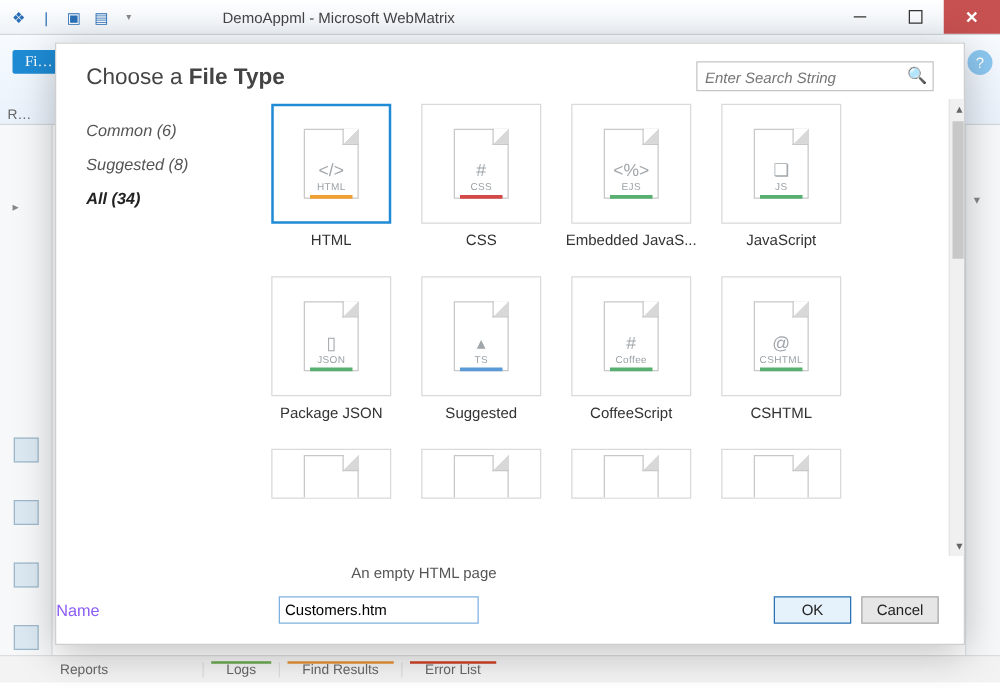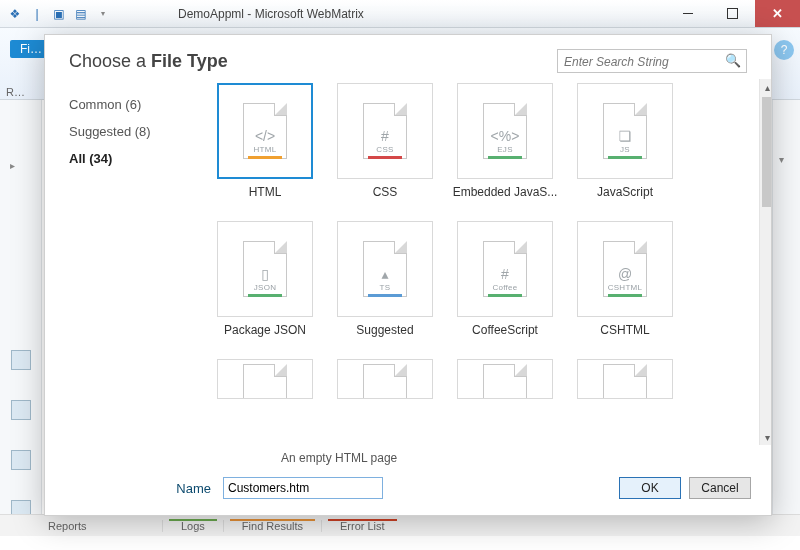--- a/index.html
+++ b/index.html
@@ -10,55 +10,55 @@
   .titlebar .qat { display:flex; gap:4px; padding:0 6px; }
   .titlebar .qat-btn { width:18px; height:18px; display:flex; align-items:center; justify-content:center; color:#2a6fb5; font-size:12px;}
   .titlebar .title { flex:1; text-align:left; padding-left:60px; color:#444;}
   .winbtns { display:flex; height:100%; }
   .winbtn { width:45px; display:flex; align-items:center; justify-content:center; color:#333; font-size:11px;}
   .winbtn.close { background:#c75050; color:#fff; font-size:13px; font-weight:bold;}
   .winbtn.min::before{content:"";width:10px;border-top:1px solid #333;}
   .winbtn.max::before{content:"";width:9px;height:9px;border:1px solid #333;}
 
   .ribbon-bg { height:72px; background:linear-gradient(#f7fbff,#e9f1fb); border-bottom:1px solid #d0d7de; position:relative;}
-  .ribbon-tab { position:absolute; top:12px; left:10px; background:#1e8bd4; color:#fff; font-size:12px; padding:2px 10px; border-radius:2px;}
+  .ribbon-tab { position:absolute; top:12px; left:10px; background:#1e8bd4; color:#fff; font-size:12px; padding:2px 10px; border-radius:2px;font-family:Liberation Serif, serif;}
   .help-circle{position:absolute; right:6px; top:12px; width:20px;height:20px;border-radius:50%;background:#8cc7f0;color:#fff;display:flex;align-items:center;justify-content:center;font-size:12px;}
 
   .leftstrip{position:absolute;left:0;top:100px;width:42px;bottom:22px;background:#f6f8fa;border-right:1px solid #e0e4e8;display:flex;flex-direction:column;align-items:center;gap:30px;padding-top:60px;}
   .leftstrip .glyph{width:20px;height:20px;border:1px solid #9fb8c9;background:#dce9f3;}
   .gl-green{background:#7fb77e;border-color:#5a9a59;}
   .gl-blue{background:#6fa8dc;border-color:#3d85c6;}
   .gl-orange{background:#f6b26b;border-color:#e69138;}
   .gl-purple{background:#b4a7d6;border-color:#8e7cc3;}
 
   .rightstrip{position:absolute;right:0;top:100px;width:28px;bottom:22px;background:#f6f8fa;border-left:1px solid #e0e4e8;}
   .rightstrip .chev{position:absolute;top:54px;left:6px;color:#888;font-size:10px;}
 
-  .statusbar{position:absolute;left:0;right:0;bottom:14px;height:22px;background:#f3f3f3;border-top:1px solid #ddd;display:flex;align-items:center;font-size:11px;color:#666;}
+  .statusbar{position:absolute;left:0;right:0;bottom:4px;height:22px;background:#f3f3f3;border-top:1px solid #ddd;display:flex;align-items:center;font-size:11px;color:#666;}
   .statusbar .mini{width:42px;}
   .statusbar .sname{width:120px;padding-left:6px;}
   .statusbar .tabs{display:flex;gap:0;}
   .statusbar .stab{padding:0 18px;border-left:1px solid #ddd;position:relative;}
   .statusbar .stab::before{content:"";position:absolute;left:6px;right:6px;top:-1px;height:2px;}
   .stab.green::before{background:#6aa84f;}
   .stab.orange::before{background:#e69138;}
   .stab.red::before{background:#cc4125;}
 
   
   .dialog{position:absolute;left:44px;top:34px;right:28px;bottom:34px;background:#fff;border:1px solid #cfcfcf;box-shadow:0 6px 30px rgba(0,0,0,.25);display:flex;flex-direction:column;}
   .dlg-head{display:flex;align-items:center;padding:14px 24px 6px;}
   .dlg-head h1{margin:0;font-weight:400;font-size:18px;color:#444;}
   .dlg-head h1 b{font-weight:600;}
   .searchwrap{margin-left:auto;position:relative;}
   .searchwrap input{width:190px;height:24px;border:1px solid #c5c5c5;padding:4px 26px 2px 6px;font-size:12px;font-style:italic;color:#888;}
   .searchwrap .sicon{position:absolute;right:5px;top:4px;color:#2a6fb5;font-size:13px;}
 
   .dlg-body{flex:1;display:flex;min-height:0;}
   .catcol{width:160px;padding:12px 0 0 24px;font-size:13px;color:#555;}
-  .catitem{padding:6px 0;cursor:default;}
+  .catitem{padding:6px 0;cursor:default;font-style:italic;}
   .catitem.sel{font-weight:700;color:#222;}
 
   .gridwrap{flex:1;position:relative;overflow:hidden;padding:4px 6px 0 0;}
   .grid{display:grid;grid-template-columns:repeat(4,116px);gap:22px 4px;justify-content:start;align-content:start;padding-left:2px;}
   .tile{display:flex;flex-direction:column;align-items:center;}
   .tilebox{width:96px;height:96px;border:1px solid #d9d9d9;display:flex;align-items:center;justify-content:center;position:relative;}
   .tile.sel .tilebox{border:2px solid #1e8bd4;}
   .tile .lbl{margin-top:6px;font-size:12px;color:#333;text-align:center;white-space:nowrap;overflow:hidden;text-overflow:ellipsis;max-width:110px;}
   .fileicon{width:44px;height:56px;background:#fff;border:1px solid #c8c8c8;position:relative;display:flex;flex-direction:column;align-items:center;justify-content:flex-end;padding-bottom:4px;}
   .fileicon::before{content:"";position:absolute;top:-1px;right:-1px;width:12px;height:12px;background:linear-gradient(135deg,#fff 49%,#d8d8d8 51%);border-left:1px solid #c8c8c8;border-bottom:1px solid #c8c8c8;}
@@ -73,21 +73,21 @@
   .rowcut .tilebox{height:40px;overflow:hidden;align-items:flex-start;padding-top:4px;}
   .rowcut .fileicon{height:56px;}
 
   .vscroll{position:absolute;top:0;right:-4px;bottom:0;width:16px;background:#f0f0f0;border-left:1px solid #e4e4e4;}
   .vscroll .arrow{height:16px;display:flex;align-items:center;justify-content:center;color:#666;font-size:10px;}
   .vscroll .thumb{position:absolute;left:2px;right:2px;top:18px;height:110px;background:#c8c8c8;}
 
   .dlg-desc{padding:6px 0 2px 188px;font-size:12px;color:#555;margin-left:48px;}
 
   .dlg-foot{display:flex;align-items:center;padding:10px 20px 16px 0;}
-  .dlg-foot .namelbl{width:178px;text-align:right;padding-right:12px;font-size:13px;color:#0c4a6e;}
+  .dlg-foot .namelbl{width:178px;text-align:left;padding-right:12px;font-size:13px;color:#8b5cf6;}
   .dlg-foot input.name{width:160px;height:22px;border:1px solid #7eb0df;padding:1px 4px;font-size:12px;}
   .dlg-foot input.name::selection{background:#3399ff;color:#fff;}
   .dlg-foot .spacer{flex:1;}
   .btn{width:62px;height:22px;border:1px solid #a6a6a6;background:#e6e6e6;font-size:12px;color:#222;margin-left:8px;display:flex;align-items:center;justify-content:center;}
   .btn.default{border:1px solid #2a72b5;background:#e5f1fb;}
 </style>
 </head>
 <body>
 
 <div class="titlebar">

